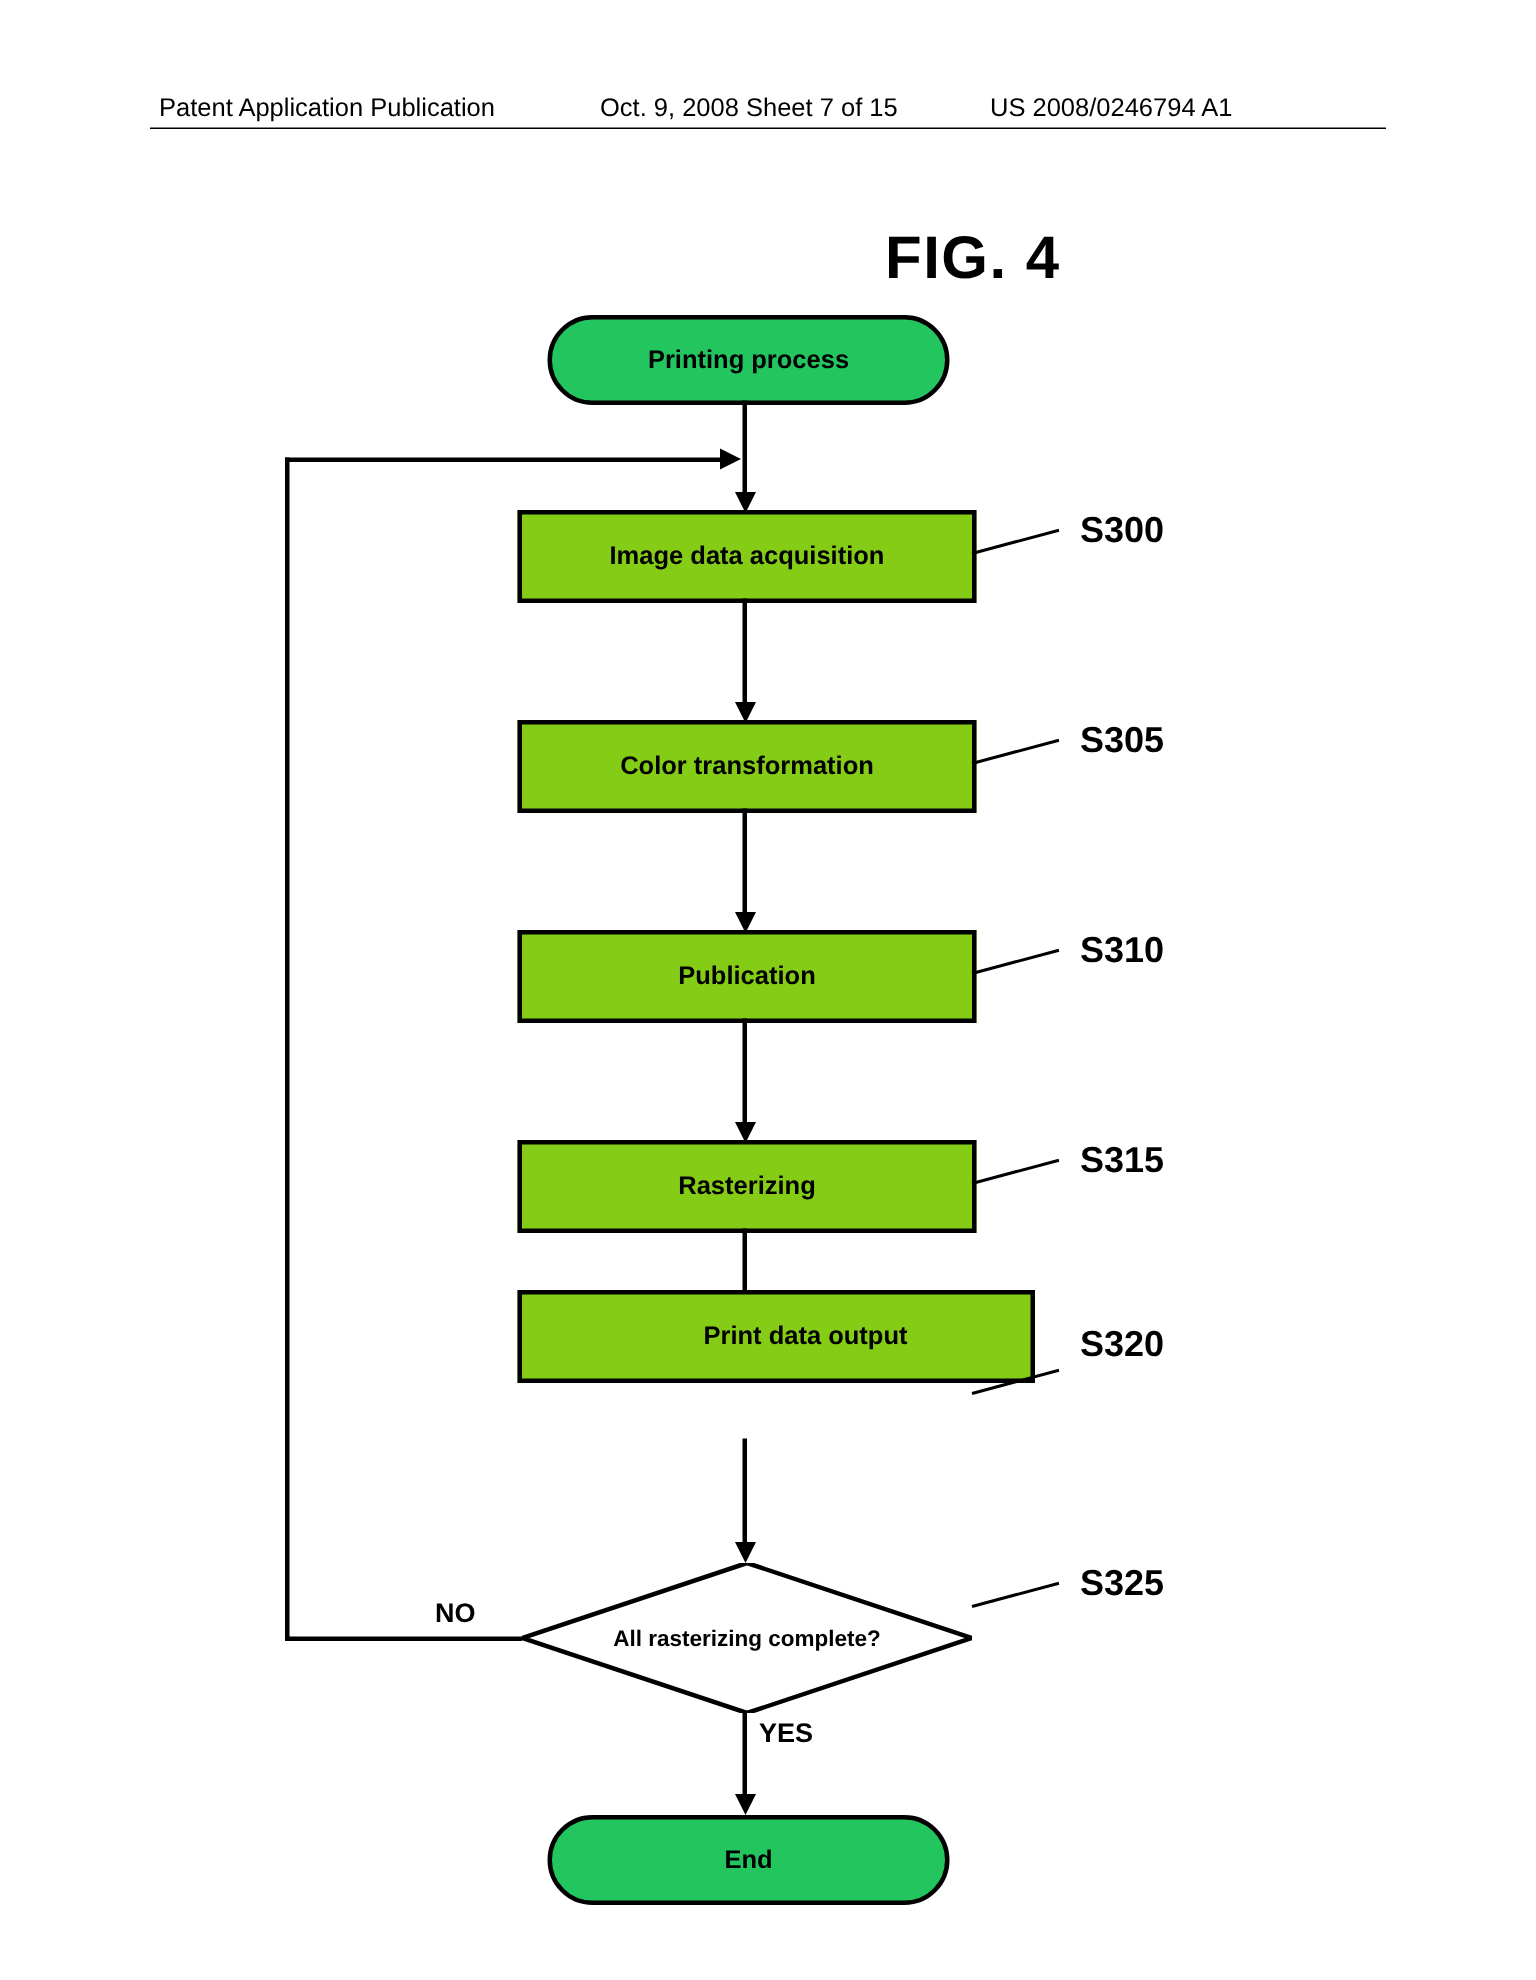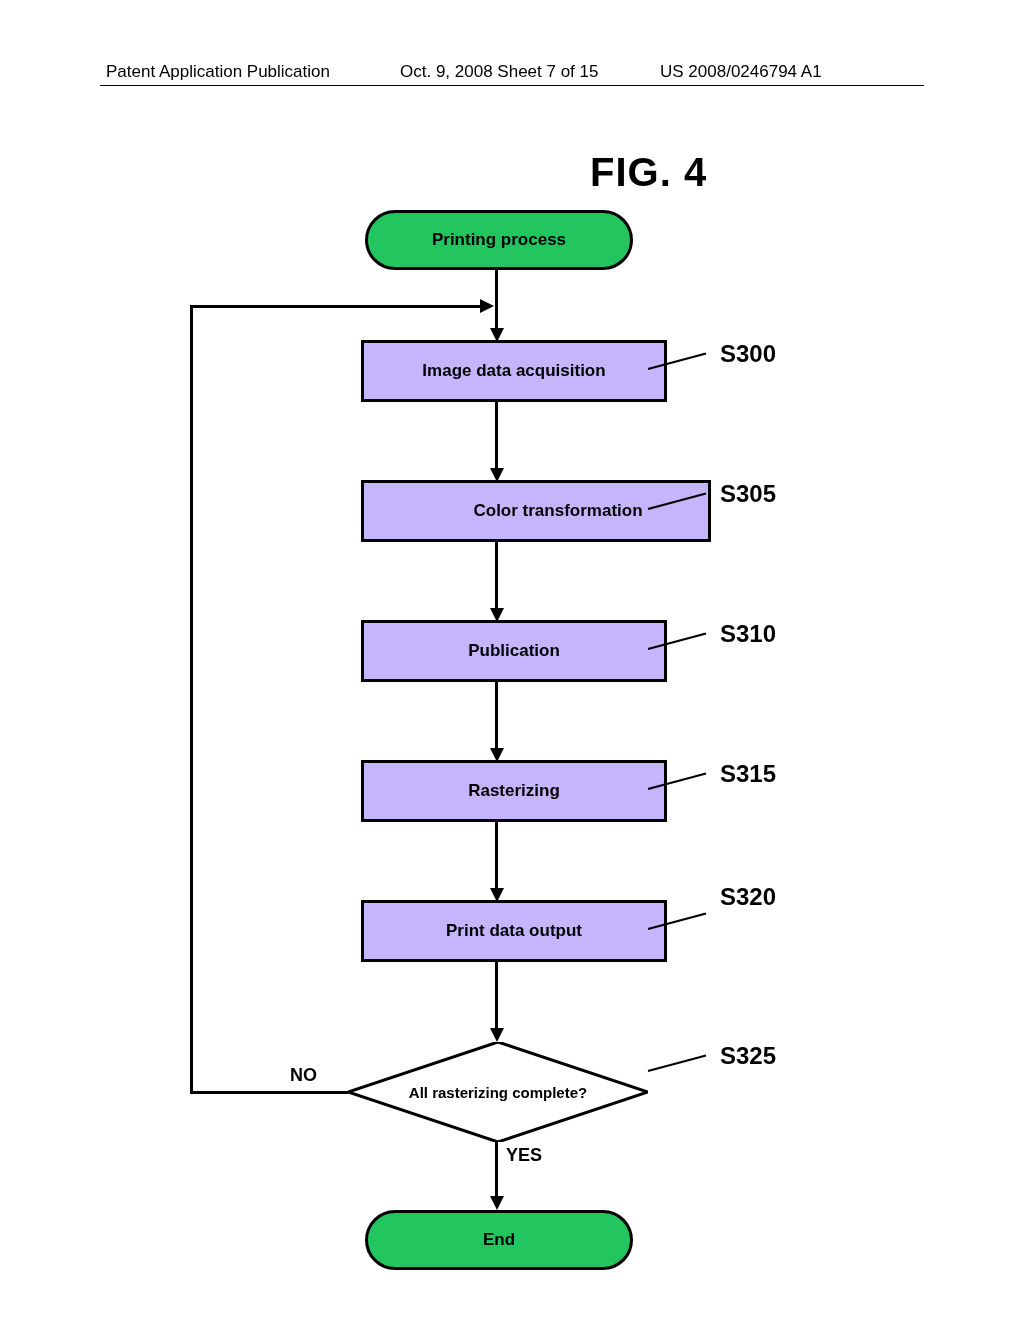--- a/index.html
+++ b/index.html
@@ -80,22 +80,21 @@
 .process {
   position: absolute;
   left: 345px;
   width: 300px;
   height: 56px;
   border: 3px solid #000;
   text-align: center;
   line-height: 56px;
   font-weight: bold;
   font-size: 17px;
-  background: #c4b5fd;
-  margin-left: 16px;
+  background: #84cc16;
 }
 .diamond {
   position: absolute;
   left: 348px;
   top: 832px;
   width: 300px;
   height: 100px;
 }
 .diamond svg {
   position: absolute;
@@ -171,42 +170,42 @@
   <div class="connector" style="left:495px; top:57px; width:3px; height:63px;"></div>
   <div class="arrowhead down" style="left:490px; top:118px;"></div>
 
   <div class="process" style="top:130px;">Image data acquisition</div>
   <div class="leader" style="left:648px; top:158px; width:60px; transform:rotate(-15deg); transform-origin:left center;"></div>
   <div class="step-label" style="top:130px;">S300</div>
 
   <div class="connector" style="left:495px; top:189px; width:3px; height:71px;"></div>
   <div class="arrowhead down" style="left:490px; top:258px;"></div>
 
-  <div class="process" style="top:270px;padding-left:44px;">Color transformation</div>
+  <div class="process" style="top:270px;">Color transformation</div>
   <div class="leader" style="left:648px; top:298px; width:60px; transform:rotate(-15deg); transform-origin:left center;"></div>
   <div class="step-label" style="top:270px;">S305</div>
 
   <div class="connector" style="left:495px; top:329px; width:3px; height:71px;"></div>
   <div class="arrowhead down" style="left:490px; top:398px;"></div>
 
   <div class="process" style="top:410px;">Publication</div>
   <div class="leader" style="left:648px; top:438px; width:60px; transform:rotate(-15deg); transform-origin:left center;"></div>
   <div class="step-label" style="top:410px;">S310</div>
 
   <div class="connector" style="left:495px; top:469px; width:3px; height:71px;"></div>
   <div class="arrowhead down" style="left:490px; top:538px;"></div>
 
   <div class="process" style="top:550px;">Rasterizing</div>
   <div class="leader" style="left:648px; top:578px; width:60px; transform:rotate(-15deg); transform-origin:left center;"></div>
   <div class="step-label" style="top:550px;">S315</div>
 
   <div class="connector" style="left:495px; top:609px; width:3px; height:71px;"></div>
   <div class="arrowhead down" style="left:490px; top:678px;"></div>
 
-  <div class="process" style="top:690px;">Print data output</div>
+  <div class="process" style="top:650px;padding-left:39px;">Print data output</div>
   <div class="leader" style="left:648px; top:718px; width:60px; transform:rotate(-15deg); transform-origin:left center;"></div>
   <div class="step-label" style="top:673px;">S320</div>
 
   <div class="connector" style="left:495px; top:749px; width:3px; height:71px;"></div>
   <div class="arrowhead down" style="left:490px; top:818px;"></div>
 
   <div class="diamond">
     <svg width="300" height="100" viewBox="0 0 300 100">
       <polygon points="150,0 300,50 150,100 0,50" fill="#fff" stroke="#000" stroke-width="3"></polygon>
     </svg>

